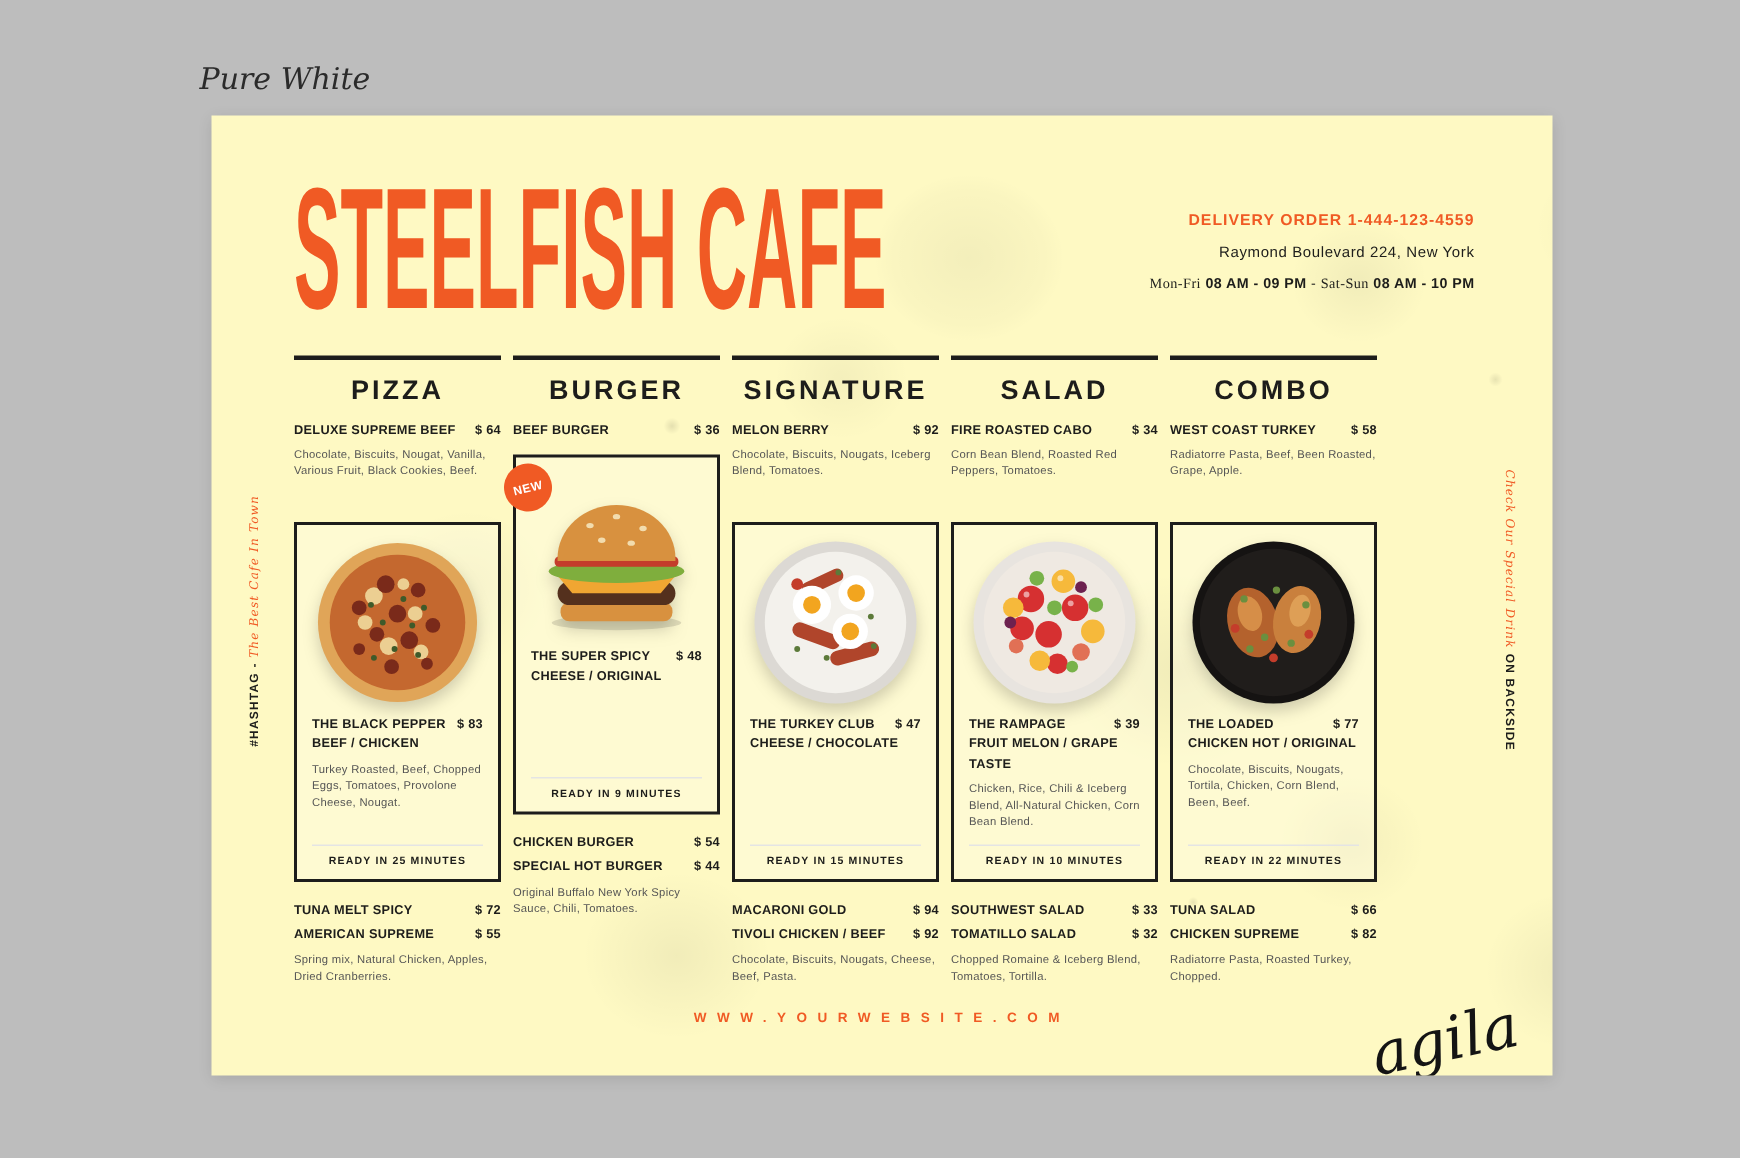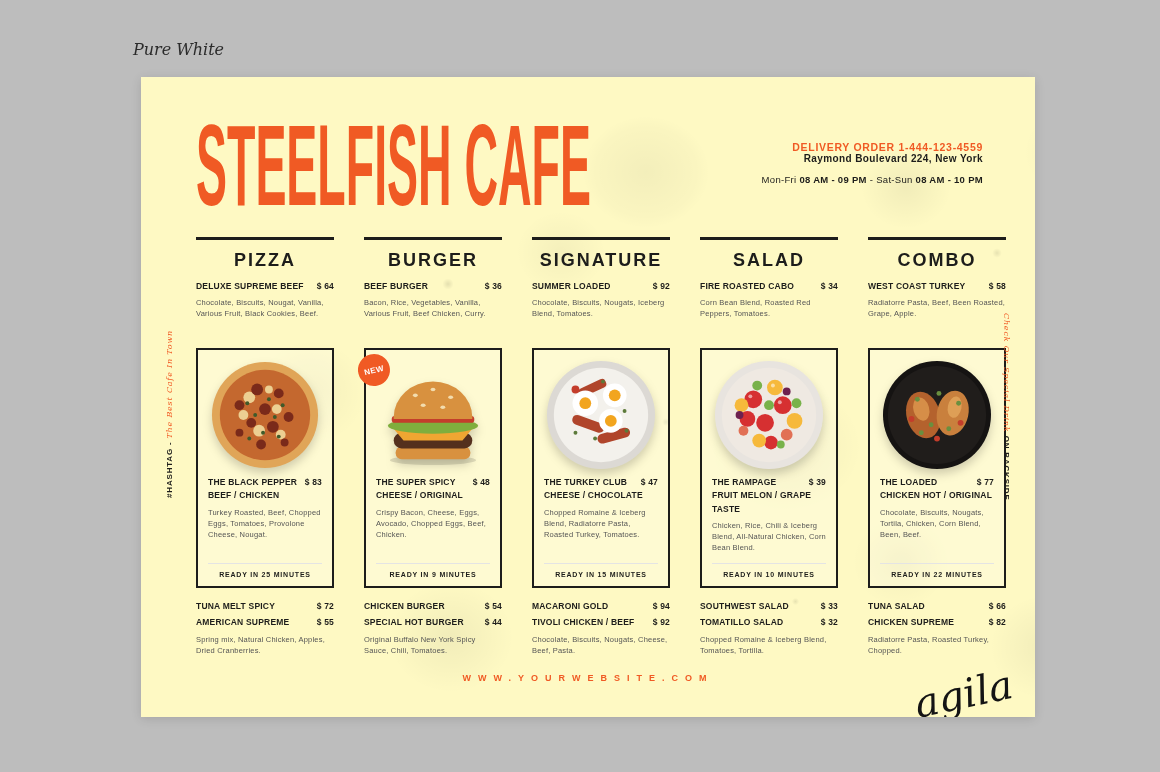--- a/index.html
+++ b/index.html
@@ -1,18 +1,18 @@
 <!DOCTYPE html>
 <html style="--accent: #F05A24;"><head>
 <meta charset="utf-8">
 <style>
   *{margin:0;padding:0;box-sizing:border-box;}
   body{font-family:"Liberation Sans",sans-serif;}
   .stage{position:relative;width:1160px;height:772px;background:#bdbdbd;overflow:hidden;}
-  .variant-label{position:absolute;left:133px;top:40px;font-family:"DejaVu Serif",serif;font-style:italic;font-size:16px;color:#2b2b2b;}
+  .variant-label{position:absolute;left:133px;top:40px;font-family:"DejaVu Serif",serif;font-style:italic;font-size:20px;color:#2b2b2b;}
   .poster{position:absolute;left:141px;top:77px;width:894px;height:640px;background:#fef9c3;overflow:hidden;box-shadow:0 2px 10px rgba(0,0,0,.12);}
   .texture{position:absolute;inset:0;pointer-events:none;background-repeat:no-repeat;
     background-image:
       radial-gradient(closest-side,rgba(0,0,0,.045),rgba(0,0,0,.015) 60%,transparent 75%),
       radial-gradient(closest-side,rgba(0,0,0,.05),transparent 70%),
       radial-gradient(closest-side,rgba(0,0,0,.04),transparent 70%),
       radial-gradient(closest-side,rgba(0,0,0,.05),transparent 72%),
       radial-gradient(closest-side,rgba(0,0,0,.04),transparent 70%),
       radial-gradient(closest-side,rgba(0,0,0,.05),transparent 70%),
       radial-gradient(closest-side,rgba(0,0,0,.04),transparent 70%),
@@ -20,25 +20,25 @@
       radial-gradient(closest-side,rgba(0,0,0,.04),transparent 75%),
       radial-gradient(closest-side,rgba(0,0,0,.10),transparent 80%),
       radial-gradient(closest-side,rgba(0,0,0,.10),transparent 80%),
       radial-gradient(closest-side,rgba(0,0,0,.09),transparent 80%),
       radial-gradient(closest-side,rgba(0,0,0,.09),transparent 80%);
     background-size:170px 150px,130px 120px,150px 130px,210px 180px,160px 150px,180px 160px,140px 130px,150px 140px,120px 110px,14px 14px,10px 10px,12px 12px,9px 9px;
     background-position:420px 20px,700px 50px,860px 10px,540px 280px,90px 240px,220px 480px,690px 420px,830px 500px,360px 120px,300px 200px,520px 340px,850px 170px,650px 520px;}
   .title-wrap{position:absolute;left:55px;top:40px;}
   .contact{position:absolute;right:52px;top:64px;text-align:right;color:#1d1d1b;}
   .delivery{color:var(--accent);font-weight:800;font-size:10.5px;letter-spacing:.7px;}
-  .address{font-weight:700;font-size:10px;letter-spacing:.4px;}
+  .address{margin-top:10px;font-weight:400;font-size:10px;letter-spacing:.4px;}
   .hours{margin-top:10px;font-size:9.5px;letter-spacing:.3px;}
-  .hours .serif{font-family:Liberation Sans, sans-serif;}
+  .hours .serif{font-family:Liberation Serif, serif;}
   .hours .b{font-weight:700;}
-  .columns{position:absolute;left:55px;top:160px;display:flex;gap:30px;}
+  .columns{position:absolute;left:55px;top:160px;display:flex;gap:8px;}
   .column{width:138px;position:relative;color:#1d1d1b;}
   .col-rule{border-top:3px solid #1d1d1b;}
   .cat{font-size:18px;font-weight:800;letter-spacing:2px;text-align:center;margin:10px 0 9px;white-space:nowrap;}
   .item-row{font-weight:700;font-size:8.5px;letter-spacing:.2px;line-height:1.55;overflow:hidden;}
   .item-row .price{float:right;margin-left:6px;white-space:nowrap;}
   .desc{font-size:7.5px;color:#555;line-height:1.5;letter-spacing:.2px;margin-top:4px;}
   .top-desc{min-height:41px;}
   .feature-box{position:relative;margin-top:10px;height:240px;border:2px solid #1d1d1b;padding:8px 10px 0;display:flex;flex-direction:column;background:rgba(255,255,255,.25);}
   .food{width:110px;height:110px;margin:2px auto 6px;flex:none;filter:drop-shadow(0 5px 5px rgba(0,0,0,.18));}
   .ready{margin-top:auto;border-top:1px solid #e4e4e4;text-align:center;font-size:7px;font-weight:700;letter-spacing:.8px;padding:7px 0 8px;}
@@ -139,21 +139,20 @@
     <p class="desc">Spring mix, Natural Chicken, Apples, Dried Cranberries.</p>
   </div>
 
   <div class="column">
     <div class="col-rule"></div>
     <h2 class="cat">BURGER</h2>
     <div class="item-row">
       <span class="price">$ 36</span>
       <span>BEEF BURGER</span>
     </div>
-    <p class="desc top-desc">Bacon, Rice, Vegetables, Vanilla, Various Fruit, Beef Chicken, Curry.</p>
     <div class="feature-box">
       <div class="new-badge">NEW</div>
       <div class="food"><svg viewBox="0 0 112 112" width="110" height="110">
                 <ellipse cx="56" cy="102" rx="44" ry="5" fill="rgba(0,0,0,0.12)"></ellipse>
                 <rect x="18" y="88" width="76" height="13" rx="6" fill="#d8913f"></rect>
                 <rect x="16" y="74" width="80" height="16" rx="8" fill="#54301d"></rect>
                 <path d="M16 70 h80 l-10 12 h-60 z" fill="#f0a632"></path>
                 <ellipse cx="56" cy="67" rx="46" ry="8" fill="#7fae3d"></ellipse>
                 <rect x="14" y="57" width="84" height="7" rx="3" fill="#c43d2b"></rect>
                 <path d="M16 58 a40 36 0 0 1 80 0 l0 2 -80 0 z" fill="#d8913f"></path>
@@ -162,42 +161,41 @@
                   <ellipse cx="56" cy="30" rx="2.5" ry="1.8"></ellipse>
                   <ellipse cx="74" cy="38" rx="2.5" ry="1.8"></ellipse>
                   <ellipse cx="46" cy="46" rx="2.5" ry="1.8"></ellipse>
                   <ellipse cx="66" cy="48" rx="2.5" ry="1.8"></ellipse>
                 </g>
               </svg></div>
       <div class="item-row">
         <span class="price">$ 48</span>
         <span>THE SUPER SPICY CHEESE / ORIGINAL</span>
       </div>
-      <p class="desc">Crispy Bacon, Cheese, Eggs, Avocado, Chopped Eggs, Beef, Chicken.</p>
       <div class="ready">READY IN 9 MINUTES</div>
     </div>
     <div class="bottom-items">
       <div class="item-row">
         <span class="price">$ 54</span>
         <span>CHICKEN BURGER</span>
       </div>
       <div class="item-row">
         <span class="price">$ 44</span>
         <span>SPECIAL HOT BURGER</span>
       </div>
     </div>
     <p class="desc">Original Buffalo New York Spicy Sauce, Chili, Tomatoes.</p>
   </div>
 
   <div class="column">
     <div class="col-rule"></div>
     <h2 class="cat">SIGNATURE</h2>
     <div class="item-row">
       <span class="price">$ 92</span>
-      <span>SUMMER LOADED</span>
+      <span>MELON BERRY</span>
     </div>
     <p class="desc top-desc">Chocolate, Biscuits, Nougats, Iceberg Blend, Tomatoes.</p>
     <div class="feature-box">
 
       <div class="food"><svg viewBox="0 0 112 112" width="110" height="110">
                 <circle cx="56" cy="56" r="55" fill="#dcd9d4"></circle>
                 <circle cx="56" cy="56" r="48" fill="#f3f1ec"></circle>
                 <g fill="#b0452b">
                   <rect x="26" y="60" width="34" height="10" rx="5" transform="rotate(20 43 65)"></rect>
                   <rect x="52" y="72" width="34" height="10" rx="5" transform="rotate(-15 69 77)"></rect>
@@ -219,21 +217,20 @@
                   <circle cx="50" cy="80" r="2"></circle>
                   <circle cx="58" cy="22" r="2"></circle>
                   <circle cx="82" cy="72" r="2"></circle>
                 </g>
                 <circle cx="30" cy="30" r="4" fill="#c43d2b"></circle>
               </svg></div>
       <div class="item-row">
         <span class="price">$ 47</span>
         <span>THE TURKEY CLUB CHEESE / CHOCOLATE</span>
       </div>
-      <p class="desc">Chopped Romaine &amp; Iceberg Blend, Radiatorre Pasta, Roasted Turkey, Tomatoes.</p>
       <div class="ready">READY IN 15 MINUTES</div>
     </div>
     <div class="bottom-items">
       <div class="item-row">
         <span class="price">$ 94</span>
         <span>MACARONI GOLD</span>
       </div>
       <div class="item-row">
         <span class="price">$ 92</span>
         <span>TIVOLI CHICKEN / BEEF</span>

